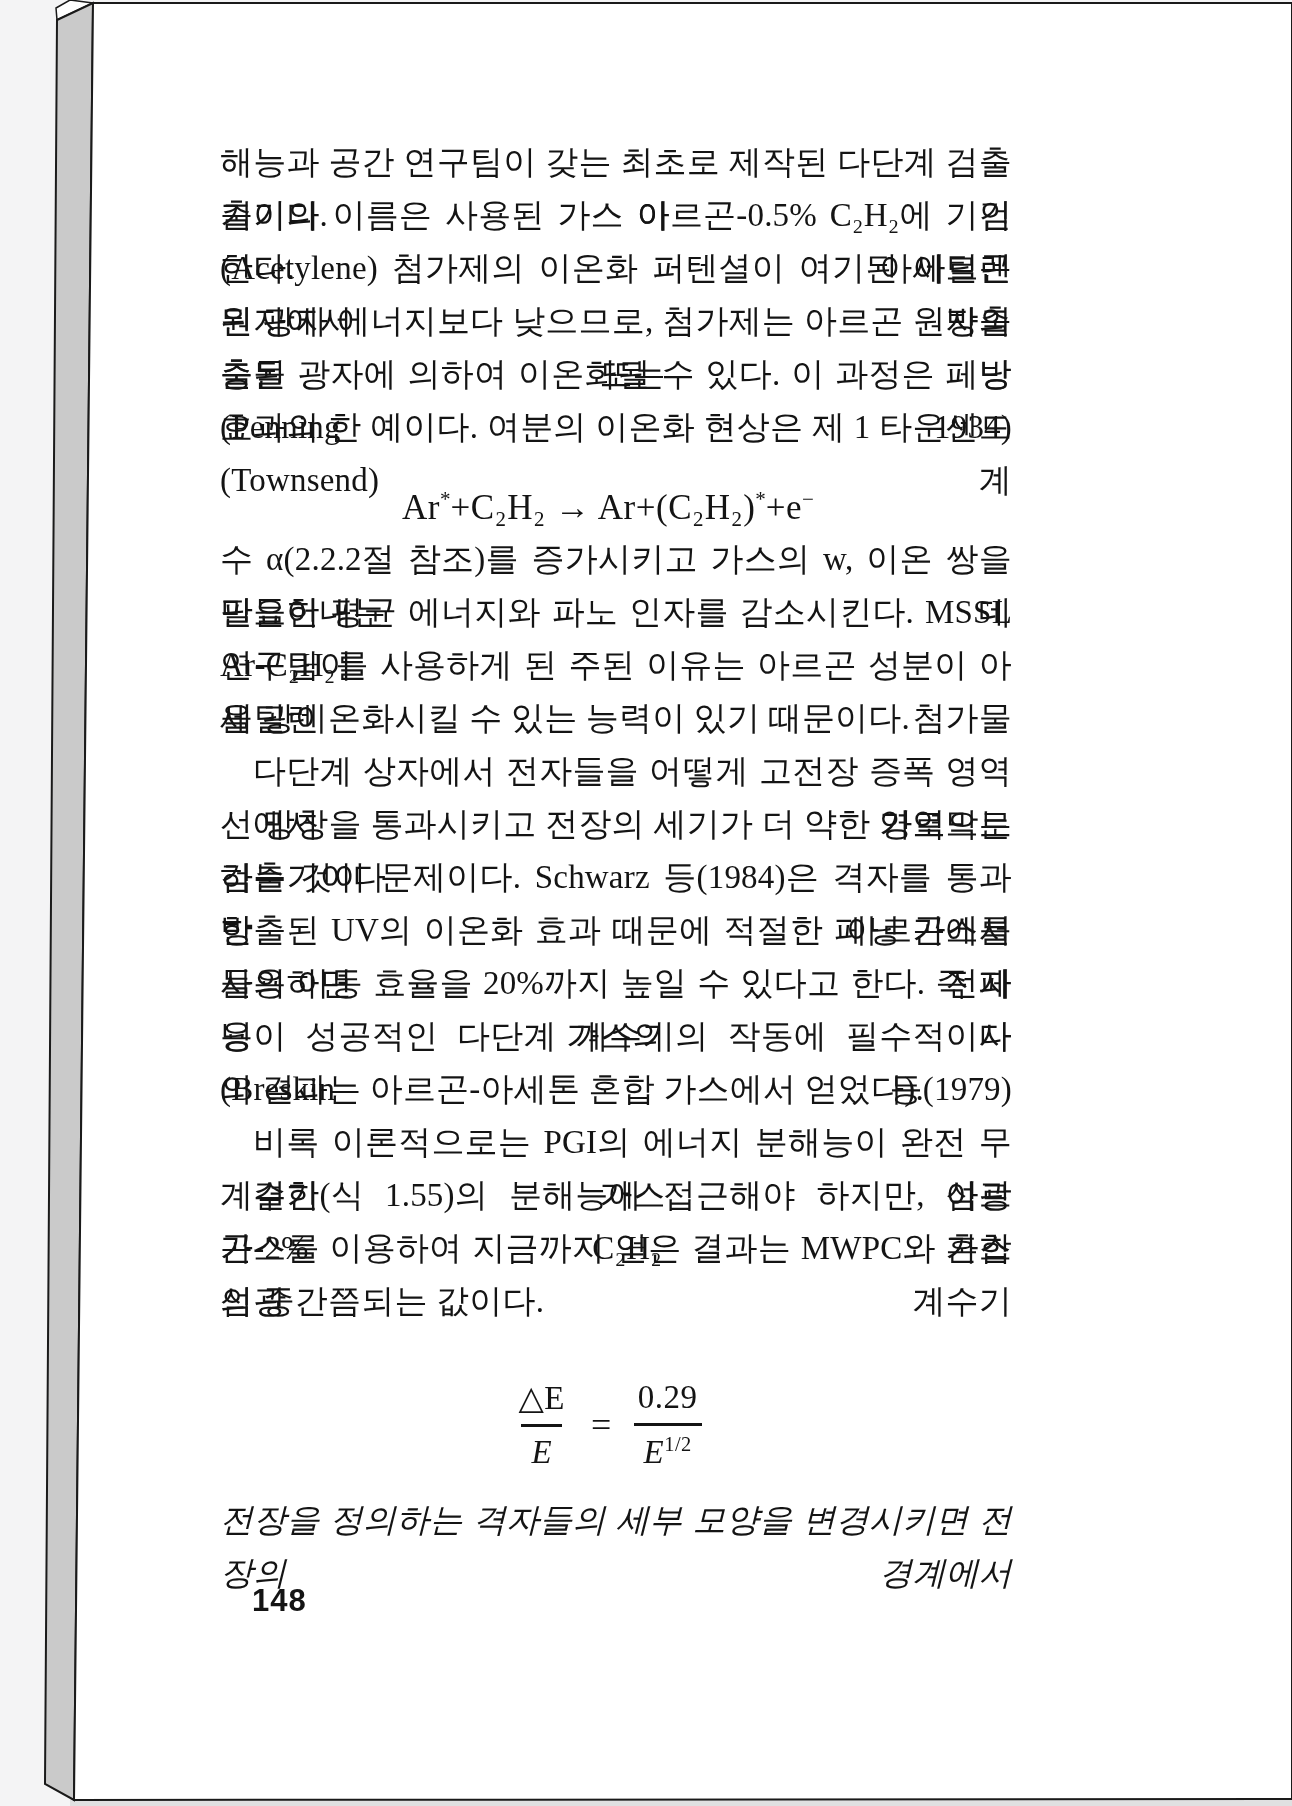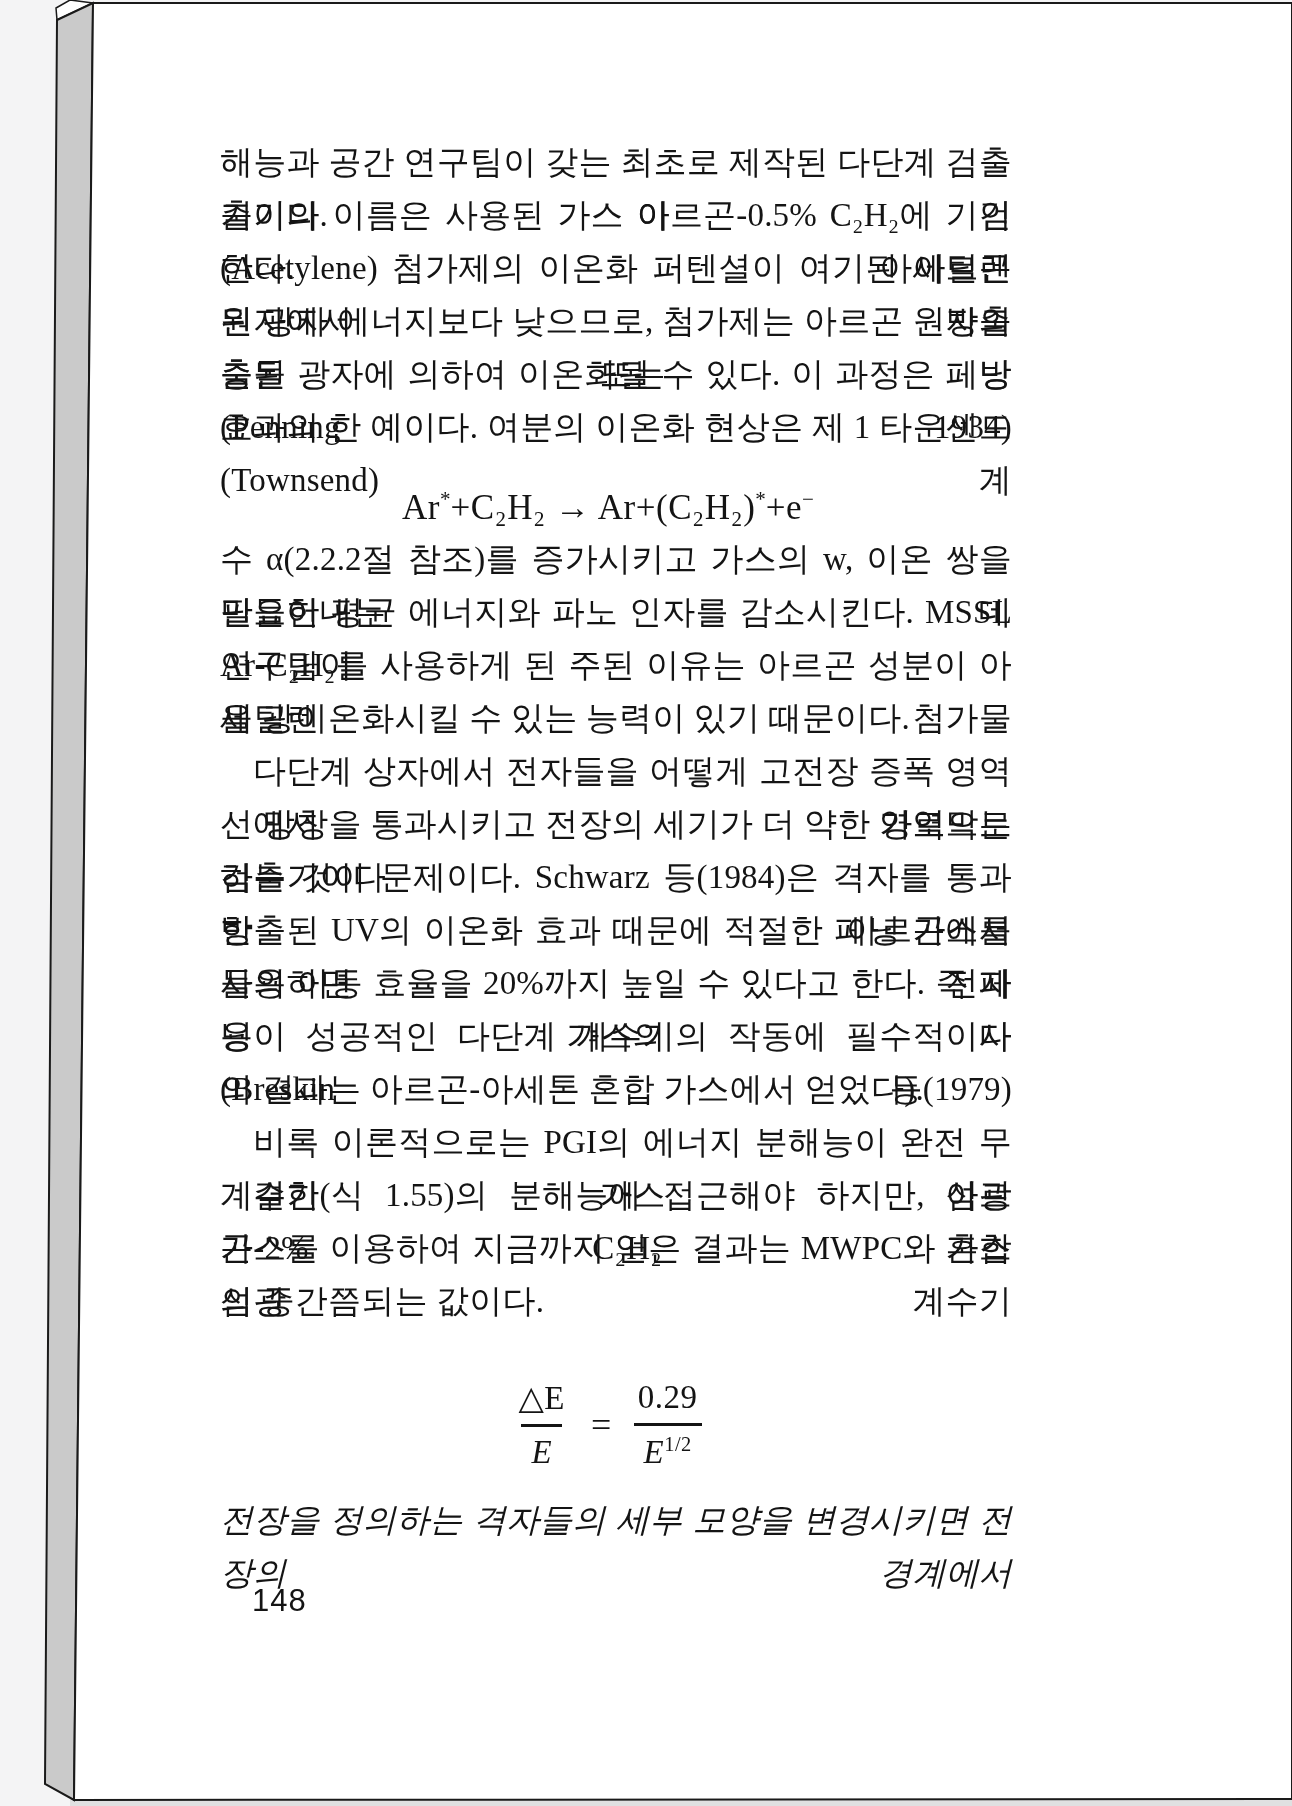--- a/index.html
+++ b/index.html
@@ -24,21 +24,21 @@
     font-size:35px;letter-spacing:0.5px;
   }
   .equation sup{font-size:60%;vertical-align:super;letter-spacing:0;}
   .frac{display:inline-flex;flex-direction:column;align-items:center;vertical-align:middle;font-size:33px;font-style:italic;}
   .frac .num{padding:0 10px 7px;}
   .frac .den{border-top:3px solid #141414;padding:7px 10px 0;}
   .frac .up{font-style:normal;}
   .eq-sign{margin:0 16px;font-size:36px;vertical-align:middle;}
   .eq-row{display:inline-flex;align-items:center;}
   .exp{font-size:62%;vertical-align:super;}
-  .pagenum{left:252px;top:1583px;font-size:31px;font-family:"Liberation Sans","DejaVu Sans",sans-serif;letter-spacing:1px;}
+  .pagenum{left:252px;top:1583px;font-size:31px;font-family:"Liberation Sans","DejaVu Sans",sans-serif;letter-spacing:1px;font-weight:bold;}
 </style>
 </head>
 <body>
 
 <svg class="book-bg" width="1292" height="1806" viewBox="0 0 1292 1806">
   <rect x="0" y="0" width="1292" height="1806" fill="#f4f4f5"></rect>
   <rect x="70" y="1799" width="1222" height="7" fill="#e0e0e1"></rect>
   <polygon points="93,3 70,0 56,8 57,20" fill="#ffffff" stroke="#1a1a1a" stroke-width="1.5"></polygon>
   <polygon points="93,3 57,20 45,1784 74,1800" fill="#cacaca" stroke="#1a1a1a" stroke-width="2"></polygon>
   <polygon points="93,3 1292,3 1292,1799 74,1800" fill="#ffffff" stroke="#1a1a1a" stroke-width="2"></polygon>

